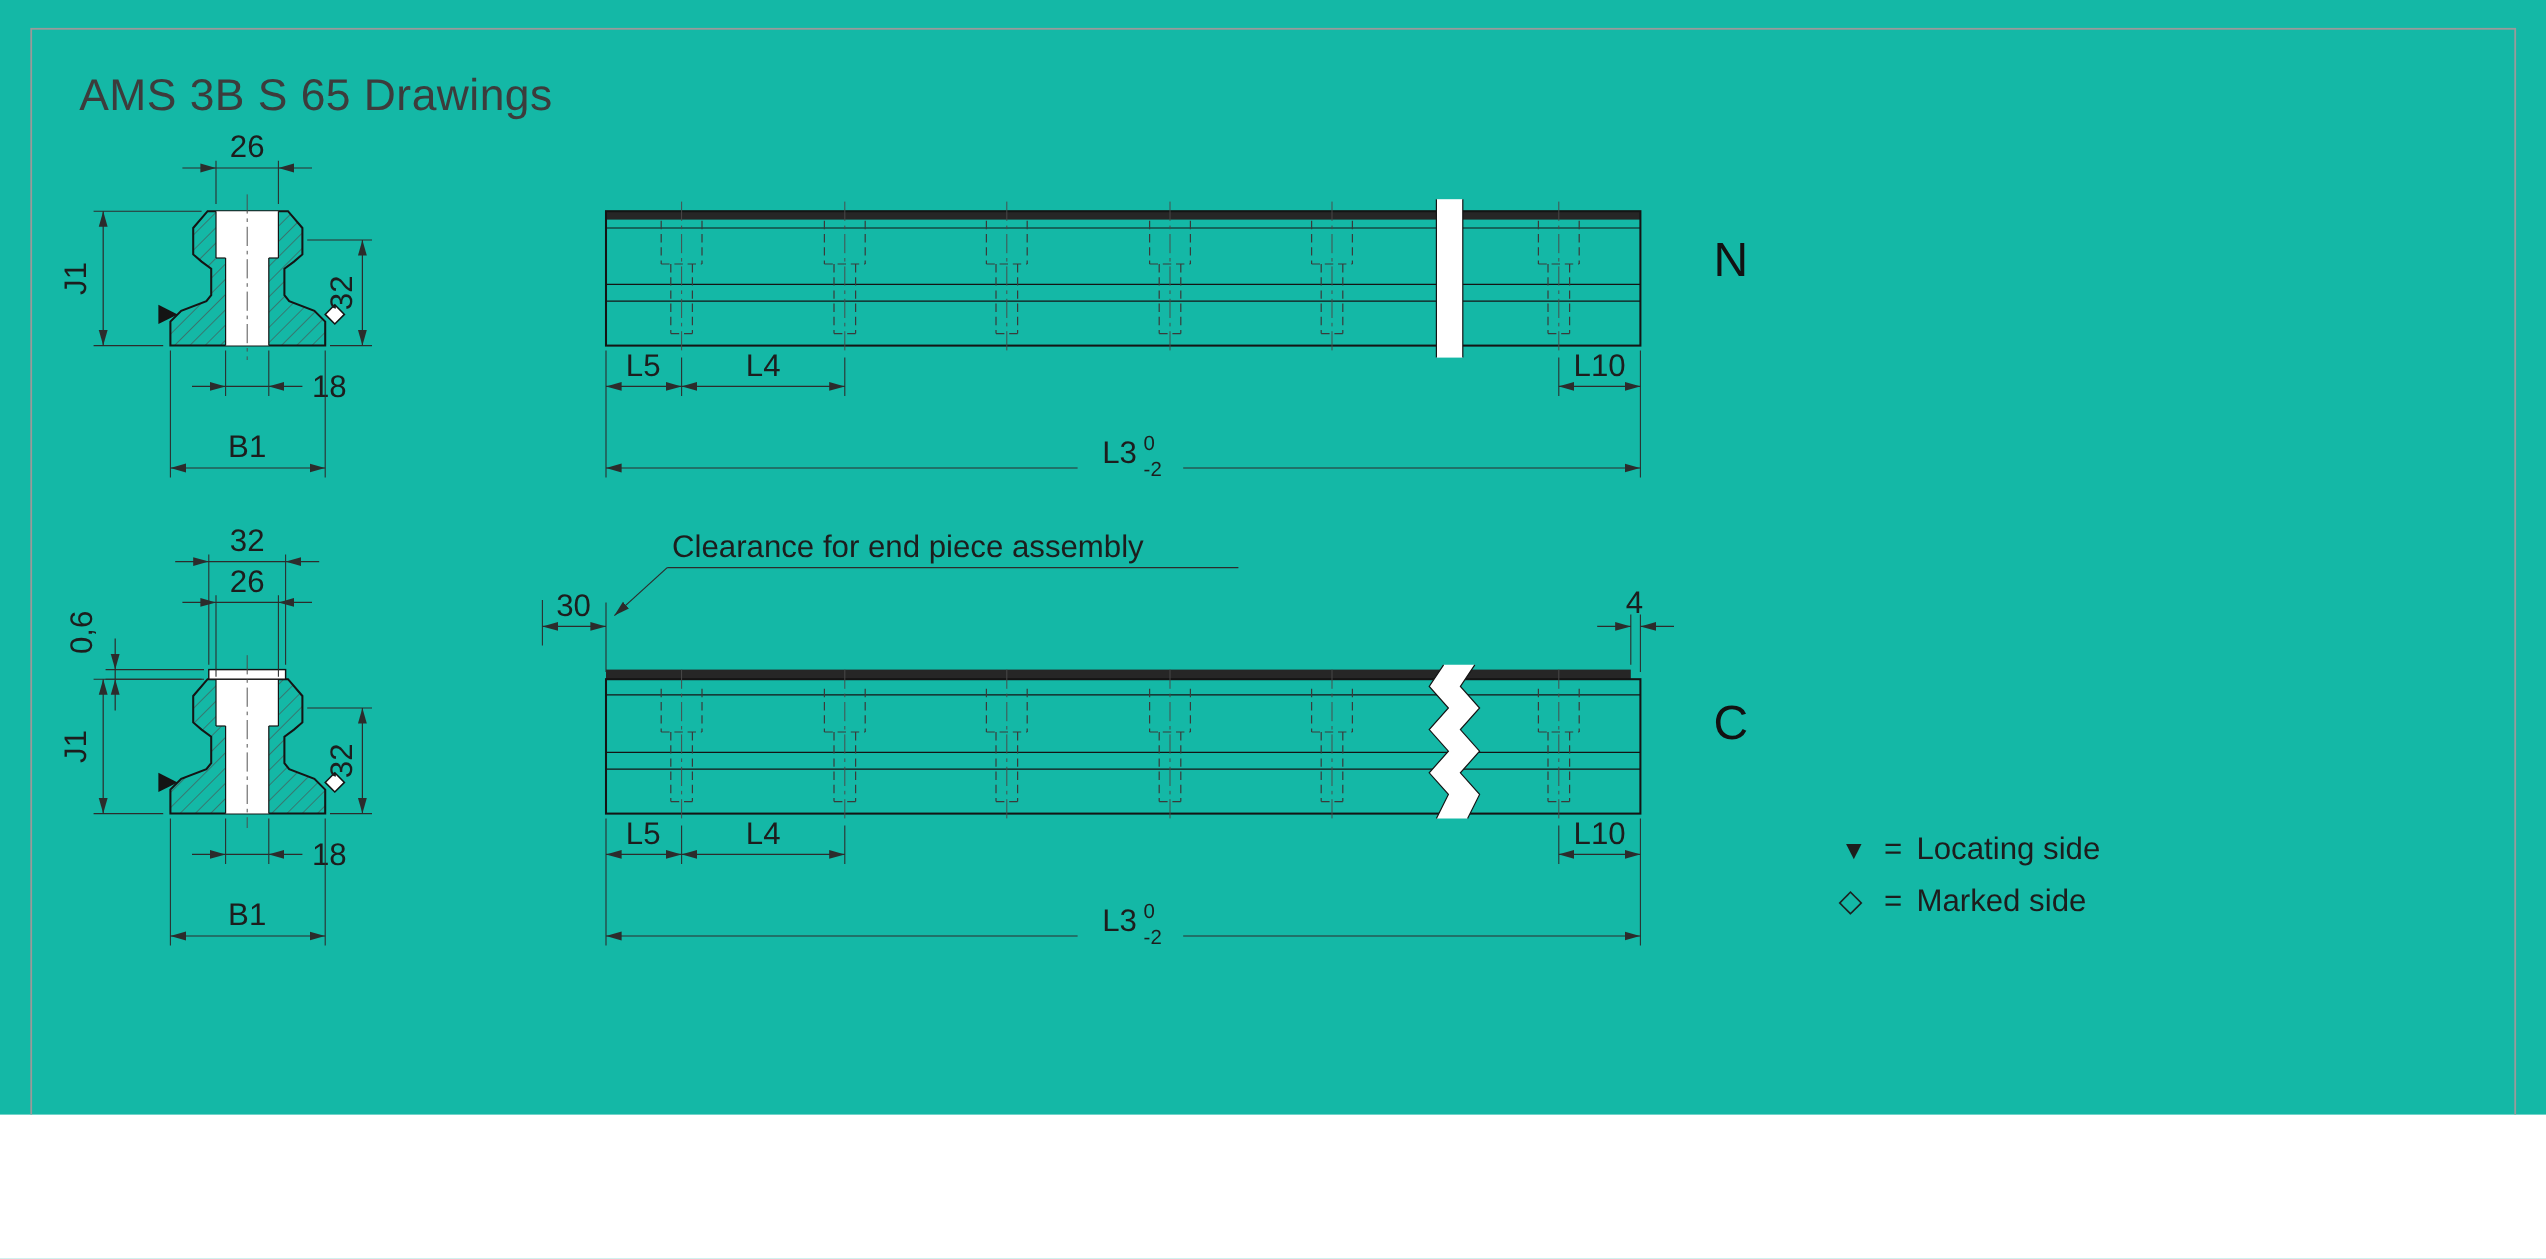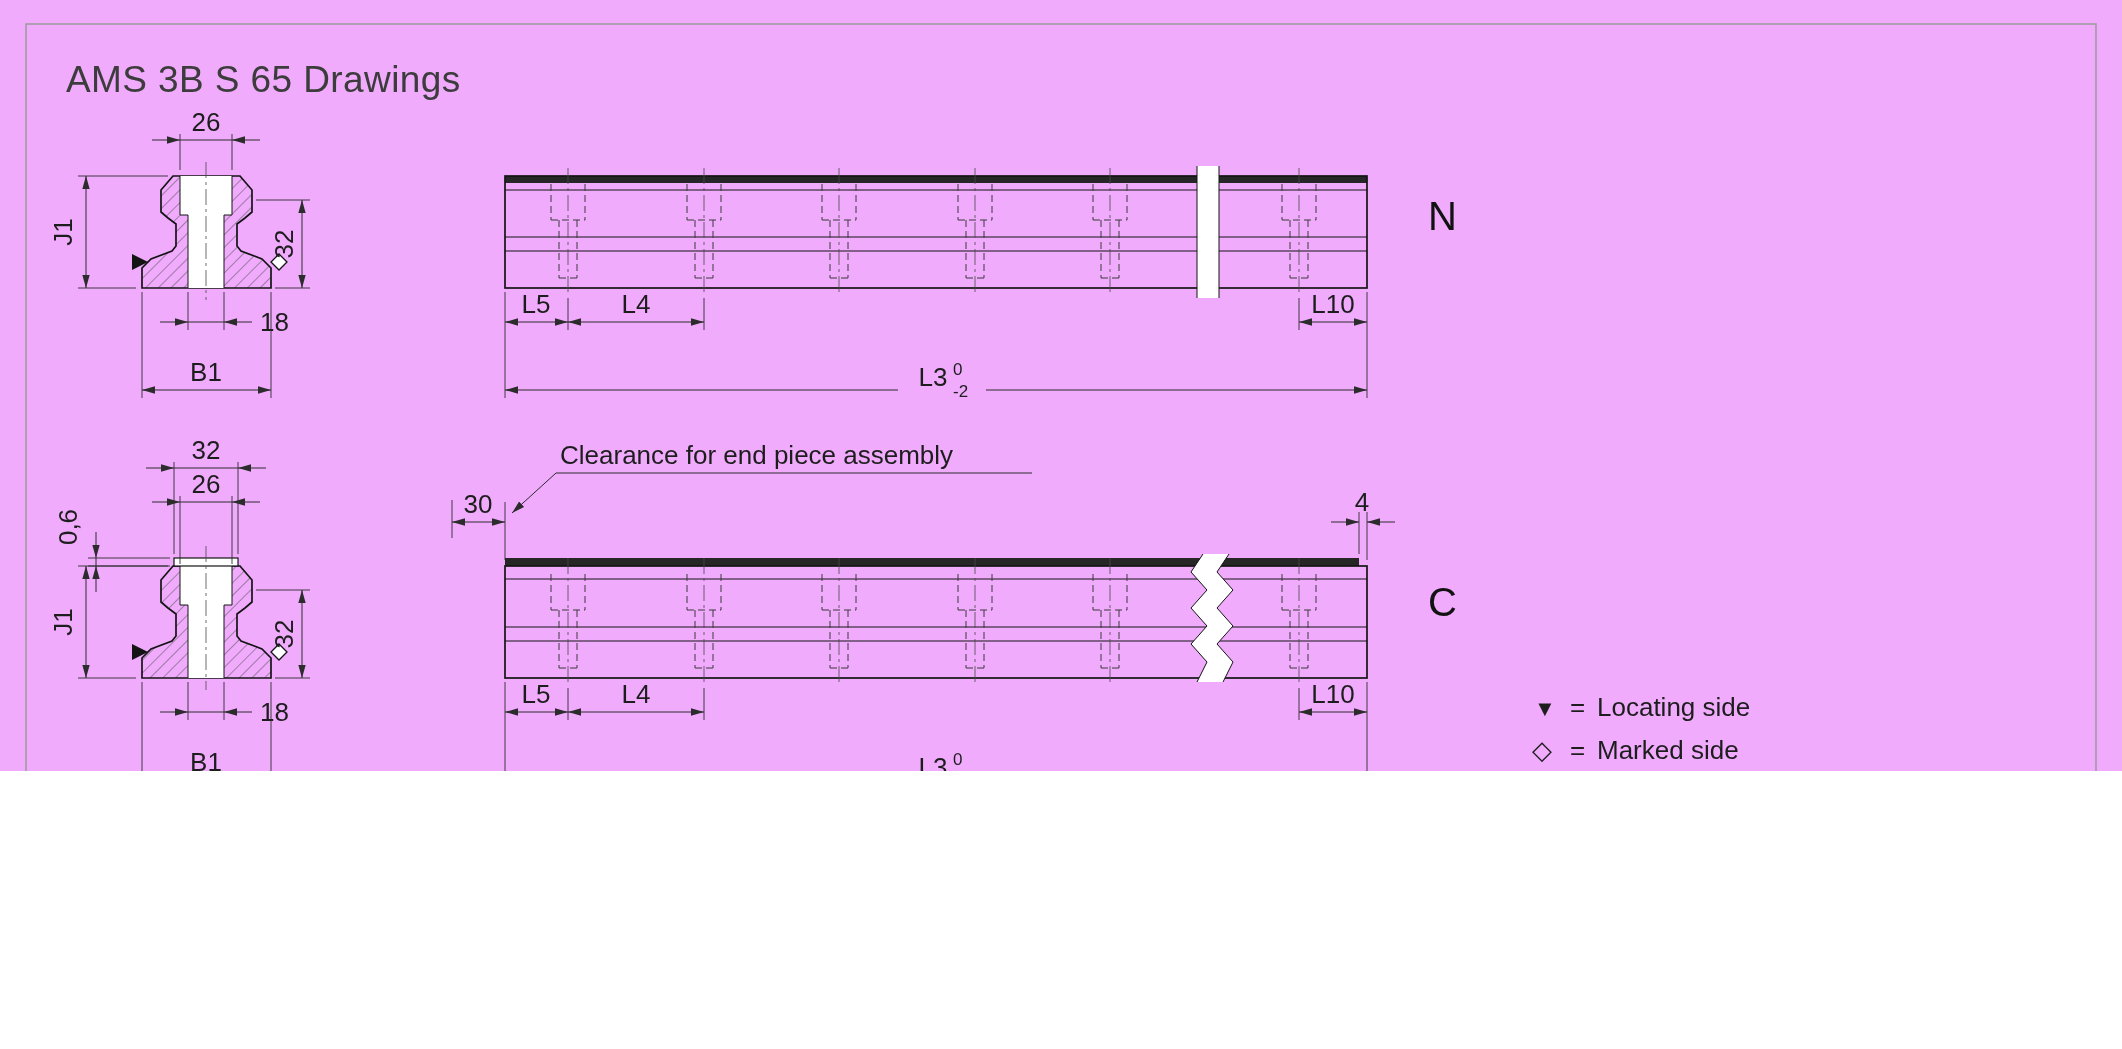--- a/index.html
+++ b/index.html
@@ -1,16 +1,16 @@
 <!DOCTYPE html>
 <html><head>
 <meta charset="utf-8">
 <style>
   html,body{margin:0;padding:0;background:#ffffff;}
-  .page{width:2122px;height:771px;position:relative;background:#f0abfc;overflow:hidden;}
+  .page{width:2122px;height:929px;position:relative;background:#14b8a6;overflow:hidden;}
   svg{display:block;}
   text{font-family:"Liberation Sans","DejaVu Sans",sans-serif;fill:#1d1d1d;}
   .title{font-size:37px;fill:#3c3c3c;font-weight:500;letter-spacing:.4px;}
   .dimtxt{font-size:26px;}
   .smtxt{font-size:17px;}
   .viewlbl{font-size:40px;fill:#121212;}
   .note{font-size:26px;}
   .legendtxt{font-size:26px;}
   .legendsym{font-size:22px;}
   .legendsym2{font-size:26px;}

